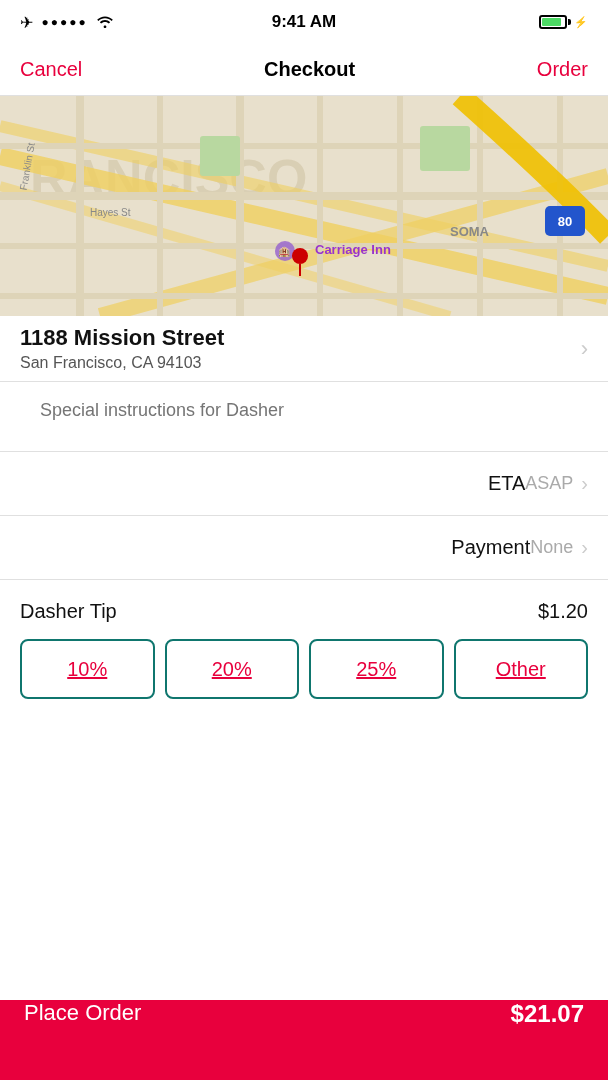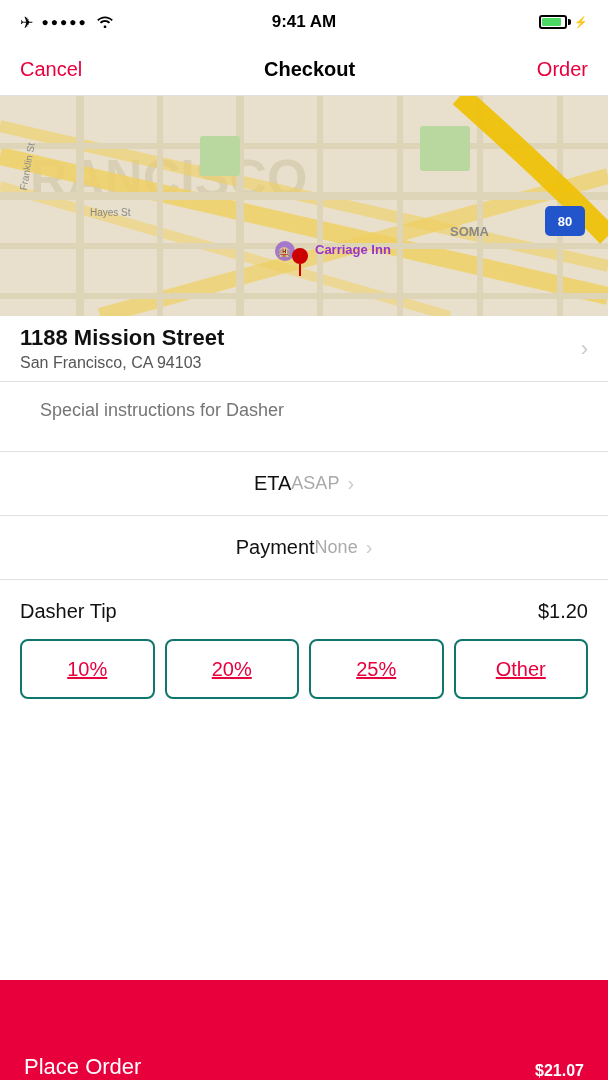--- a/index.html
+++ b/index.html
@@ -124,21 +124,21 @@
       font-size: 18px;
       color: #aaa;
       background: transparent;
       margin-left: 20px;
     }
 
     
     .row-item {
       display: flex;
       align-items: center;
-      justify-content: center;
+      justify-content: flex-end;
       padding: 20px 20px;
       border-bottom: 1px solid #e0e0e0;
       cursor: pointer;
     }
     .row-item .row-label {
       font-size: 20px;
       font-weight: 500;
       color: #111;
     }
     .row-item .row-value-wrap {
@@ -198,35 +198,35 @@
       background: #e8003d;
       color: #fff;
     }
 
     
     .place-order-bar {
       position: absolute;
       bottom: 0;
       left: 0;
       width: 608px;
-      height: 100px;
+      height: 80px;
       background: #e8003d;
       display: flex;
-      align-items: flex-end;
+      align-items: flex-start;
       justify-content: space-between;
       padding: 0 24px;
       cursor: pointer;
     }
     .place-order-label {
       font-size: 22px;
       font-weight: 500;
       color: #fff;
     }
     .place-order-price {
-      font-size: 16px;
+      font-size: 24px;
       font-weight: 600;
       color: #fff;
     }
 
     
     .airplane { font-size: 16px; }
     
     .signal-dots { letter-spacing: 2px; font-size: 12px; }
     
     .battery {

